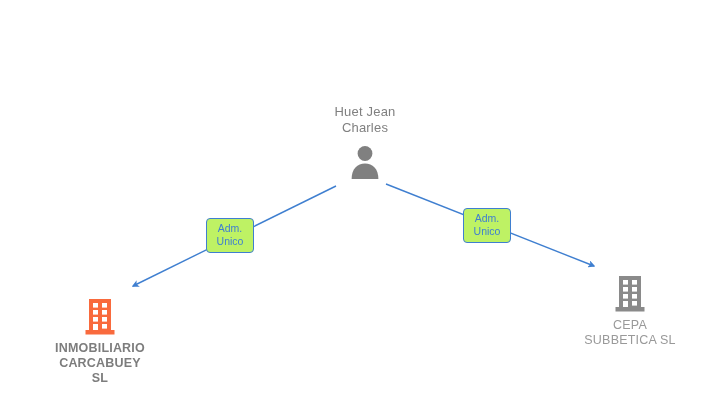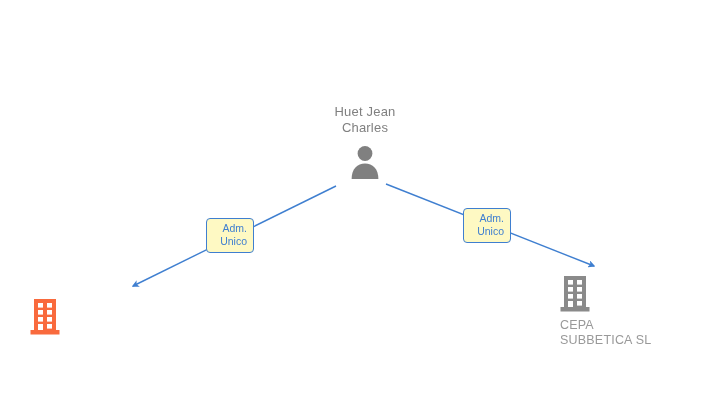--- a/index.html
+++ b/index.html
@@ -44,21 +44,21 @@
   }
   .person-glyph {
     margin-top: 7px;
     height: 36px;
     line-height: 0;
   }
 
   
   .company-node {
     position: absolute;
-    text-align: left;
+    text-align: center;
   }
   .company-glyph {
     height: 38px;
     line-height: 0;
   }
   .company-name {
     margin-top: 5px;
     font-size: 12.5px;
     line-height: 15px;
     letter-spacing: 0.2px;
@@ -81,27 +81,27 @@
   #node-right {
     left: 560px;
     top: 235px;
     width: 140px;
   }
 
   
   .rel-label {
     position: absolute;
     box-sizing: border-box;
-    background: #fef9c3;
+    background: #bef264;
     border: 1px solid #3f7fd0;
     border-radius: 4px;
     color: #3f7fd0;
     font-size: 10.5px;
     line-height: 13px;
-    text-align: right;
+    text-align: center;
     padding: 3px 6px 4px 6px;
     white-space: pre-line;
   }
   #rel-left  { left: 206px; top: 178px; width: 48px; }
   #rel-right { left: 463px; top: 168px; width: 48px; }
 
   
   #watermark {
     position: absolute;
     right: 8px;
@@ -162,20 +162,23 @@
         <rect x="8" y="5" width="5" height="4.6" fill="#ffffff"></rect>
         <rect x="17" y="5" width="5" height="4.6" fill="#ffffff"></rect>
         <rect x="8" y="12" width="5" height="4.6" fill="#ffffff"></rect>
         <rect x="17" y="12" width="5" height="4.6" fill="#ffffff"></rect>
         <rect x="8" y="19" width="5" height="4.6" fill="#ffffff"></rect>
         <rect x="17" y="19" width="5" height="4.6" fill="#ffffff"></rect>
         <rect x="8" y="26" width="5" height="6" fill="#ffffff"></rect>
         <rect x="17" y="26" width="5" height="4.6" fill="#ffffff"></rect>
       </svg>
     </div>
+    <div class="company-name bold">INMOBILIARIO
+CARCABUEY
+SL</div>
   </div>
 
   <div class="company-node" id="node-right">
     <div class="company-glyph">
       <svg width="30" height="38" viewBox="0 0 30 38" aria-hidden="true">
         <rect x="4" y="1" width="22" height="31" fill="#8a8a8a"></rect>
         <rect x="0.5" y="32" width="29" height="4.5" fill="#8a8a8a"></rect>
         <rect x="8" y="5" width="5" height="4.6" fill="#ffffff"></rect>
         <rect x="17" y="5" width="5" height="4.6" fill="#ffffff"></rect>
         <rect x="8" y="12" width="5" height="4.6" fill="#ffffff"></rect>

